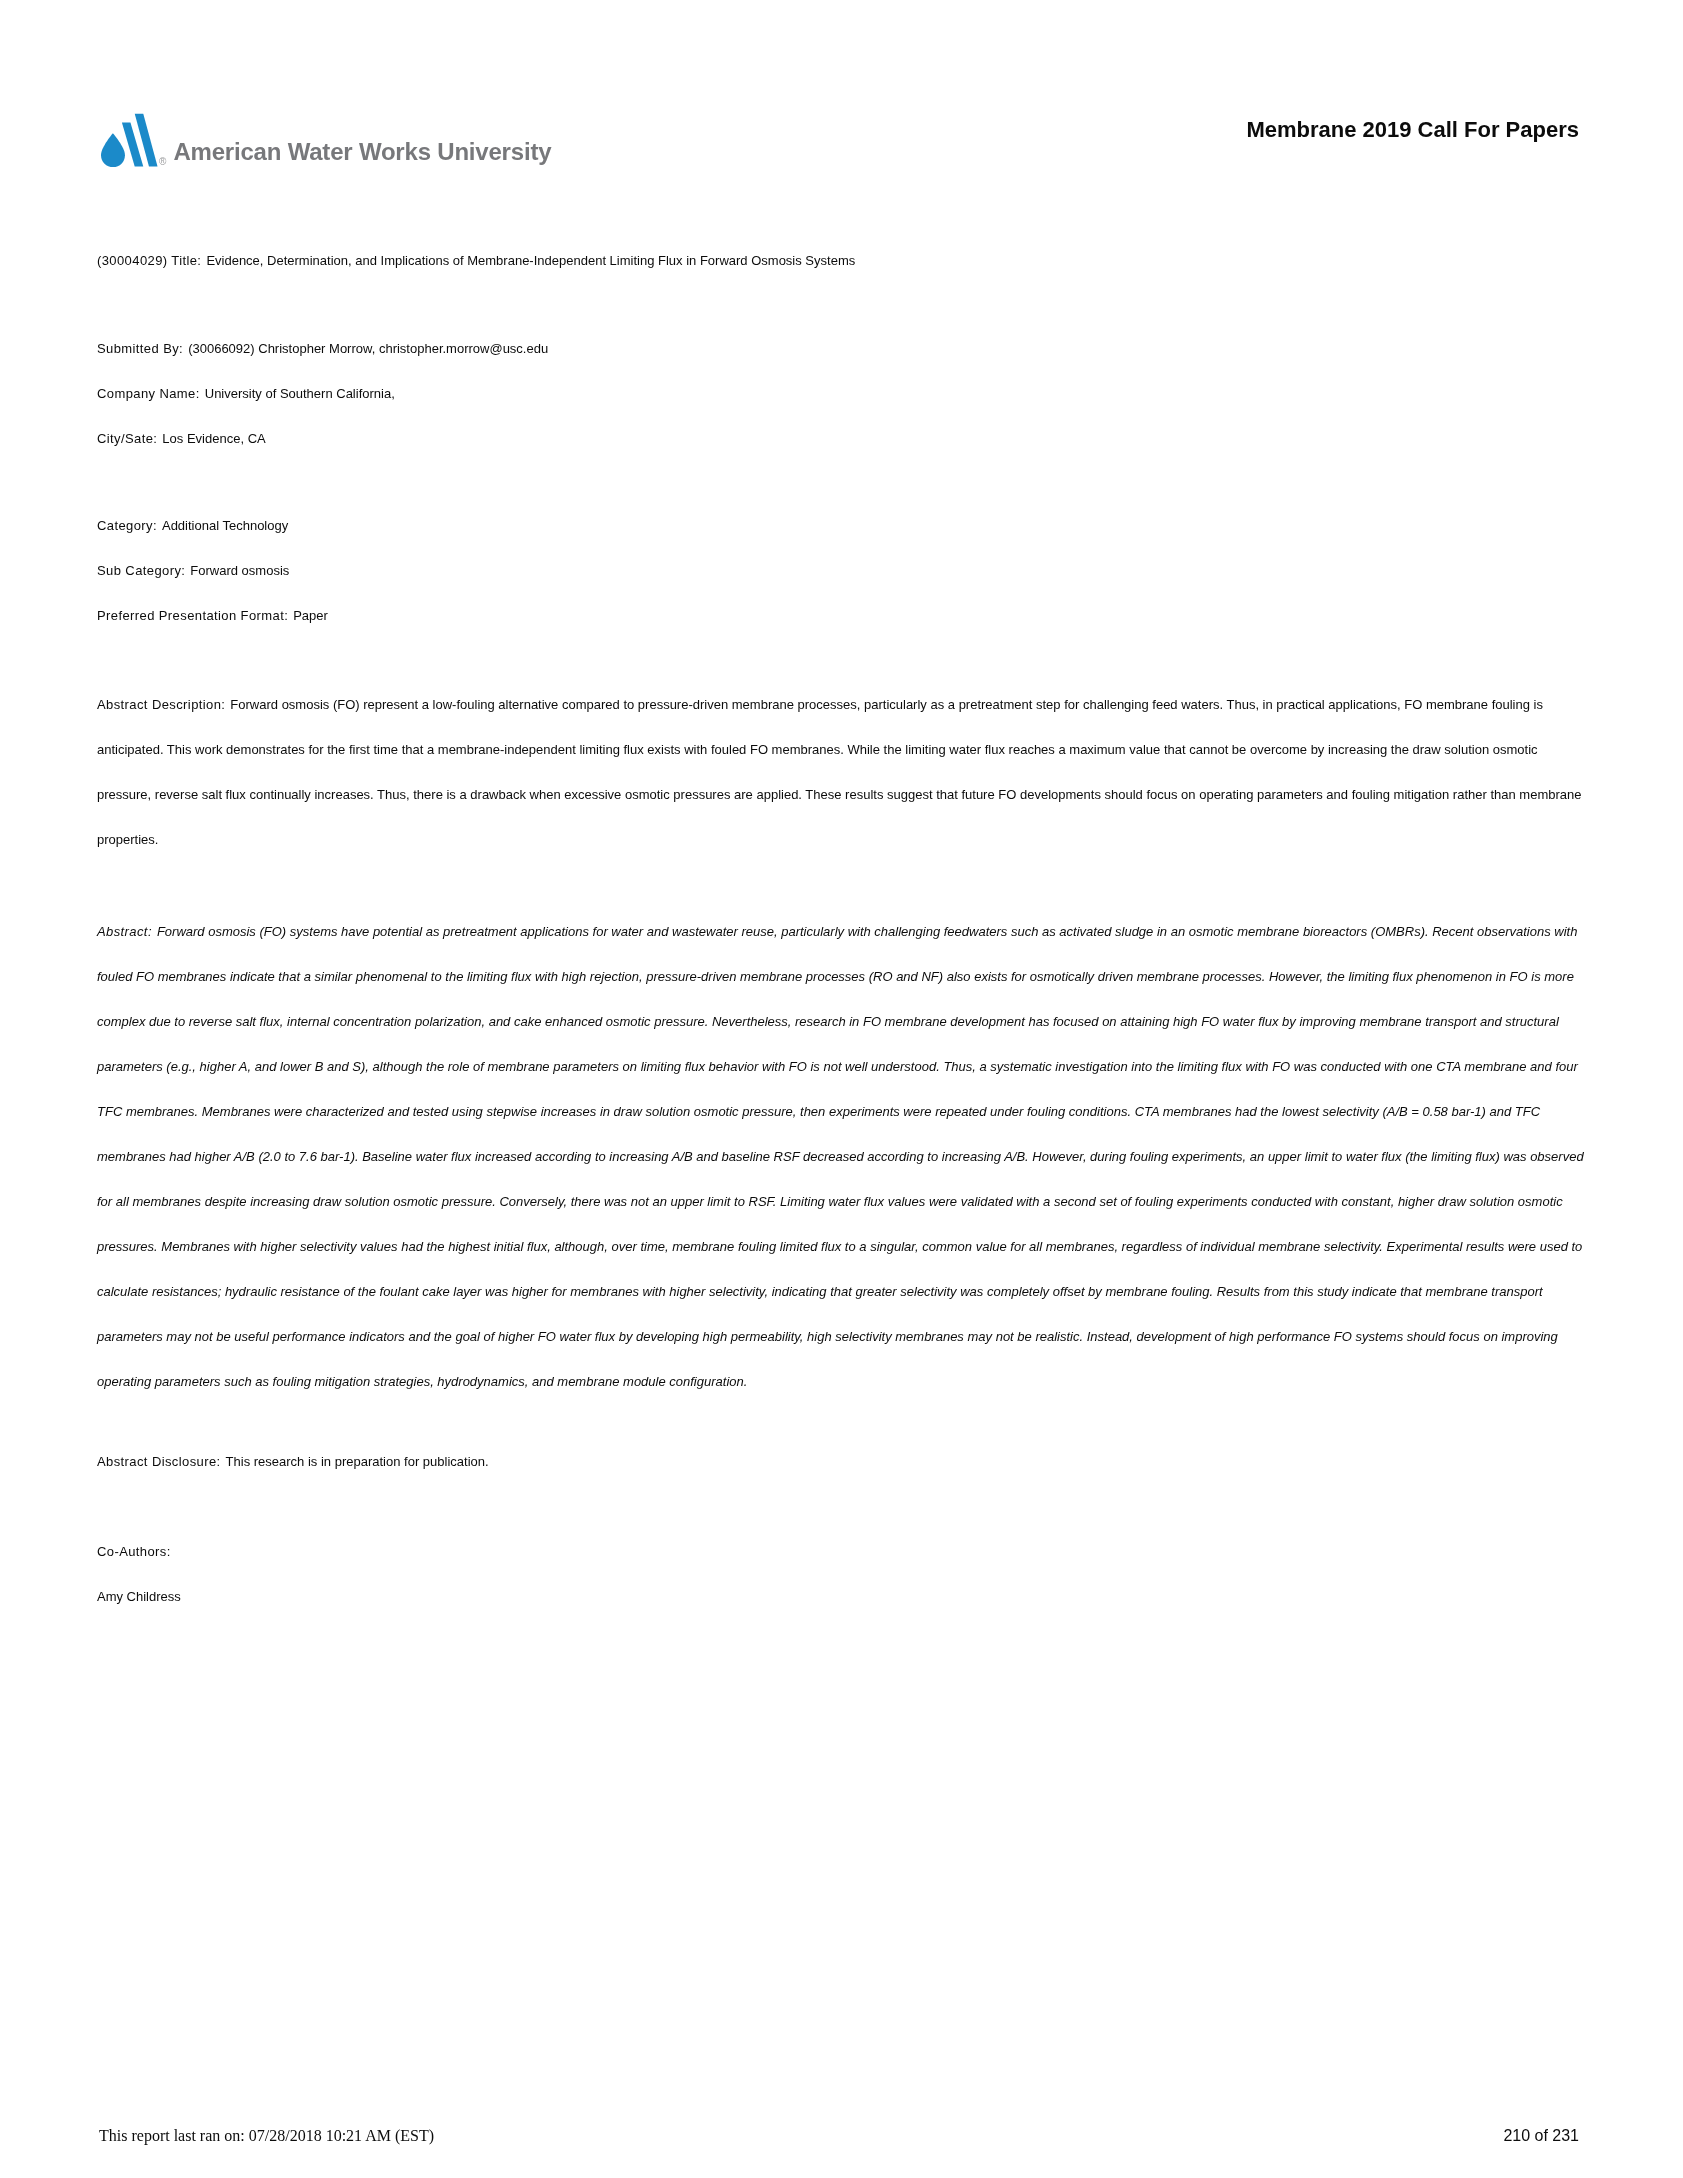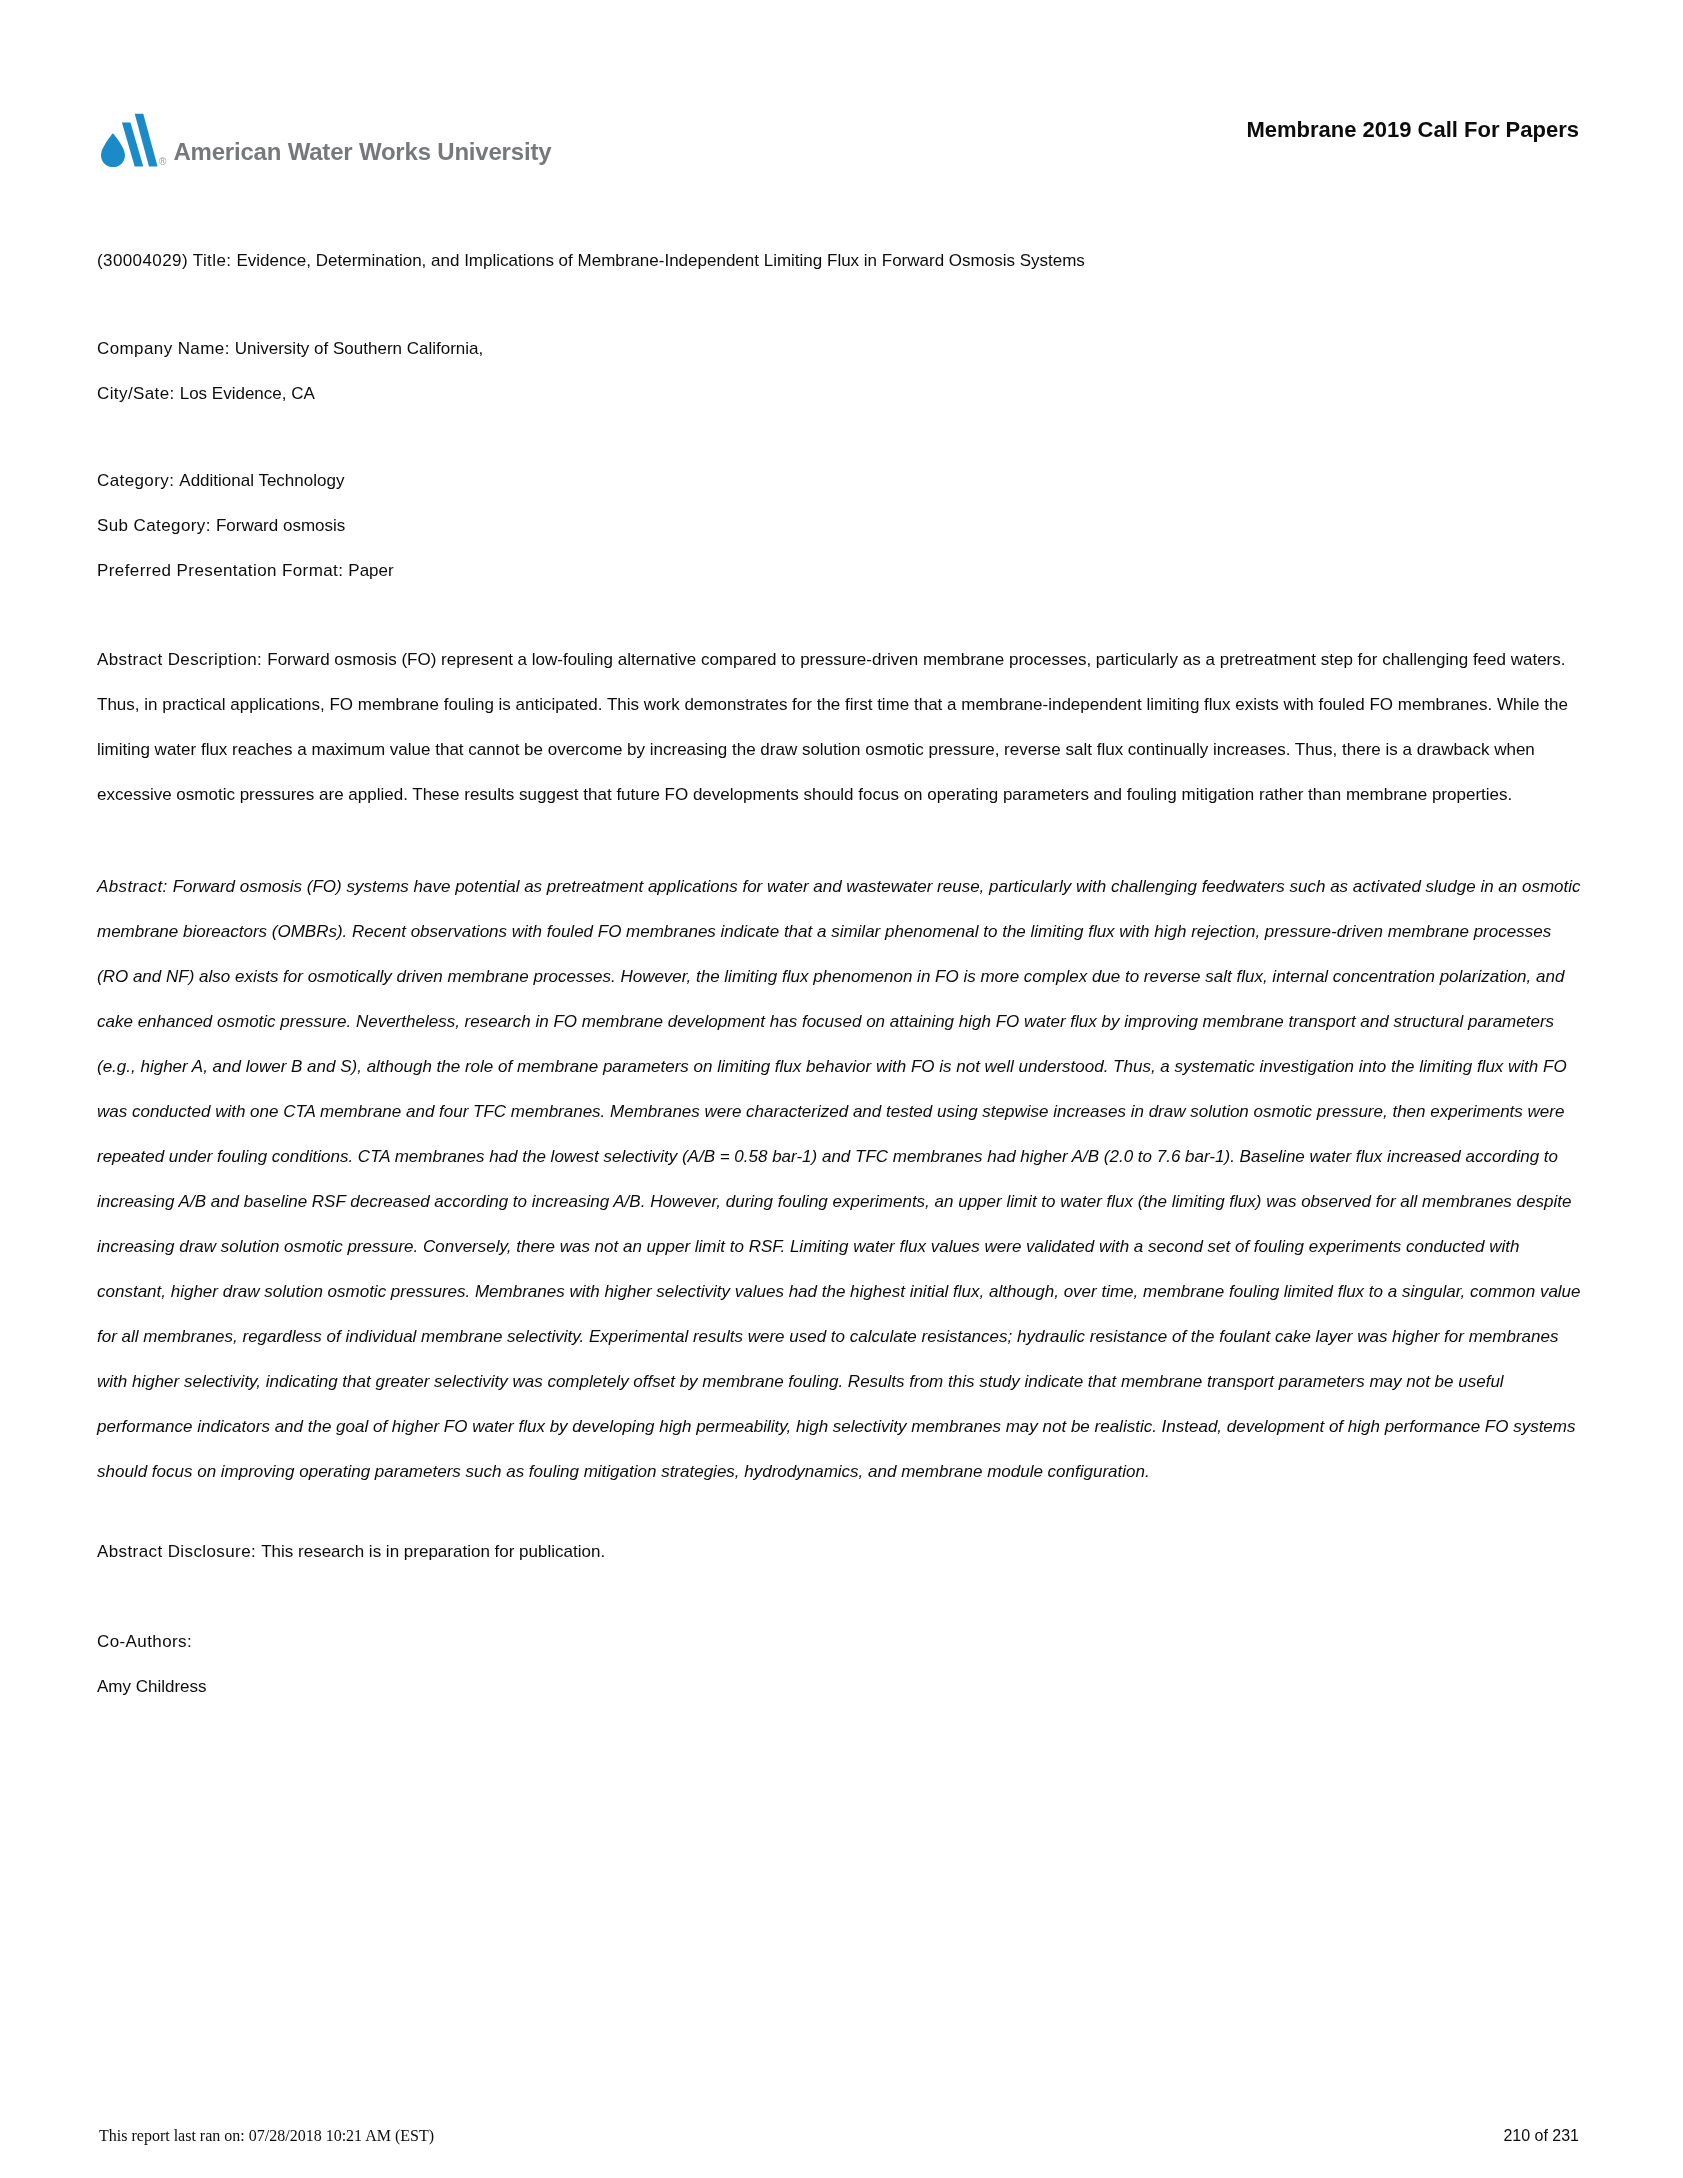--- a/index.html
+++ b/index.html
@@ -47,21 +47,21 @@
     white-space: nowrap;
     font-weight: bold;
   }
 
   
   .content {
     position: absolute;
     left: 97px;
     width: 1487px;
     top: 238px;
-    font-size: 17px;
+    font-size: 13px;
     line-height: 45px;
     color: #0c0c0c;
   }
   .lbl { letter-spacing: 0.4px; margin-right: 5px; }
 
   .sec-submitter      { margin-top: 43px; }
   .sec-classification { margin-top: 42px; }
   .sec-abs-desc       { margin-top: 44px; }
   .sec-abstract       { margin-top: 47px; font-style: italic; }
   .sec-disclosure     { margin-top: 35px; }
@@ -106,20 +106,23 @@
   <div class="header-title">Membrane 2019 Call For Papers</div>
 
   <div class="content">
 
     <div class="sec-title">
       <span class="lbl">(30004029) Title:</span><span>Evidence, Determination, and Implications of Membrane-Independent Limiting Flux in Forward Osmosis Systems</span>
     </div>
 
     <div class="sec-submitter">
       <div>
+        <span class="lbl">Submitted By:</span><span>(30066092) Christopher Morrow, christopher.morrow@usc.edu</span>
+      </div>
+      <div>
         <span class="lbl">Company Name:</span><span>University of Southern California,</span>
       </div>
       <div>
         <span class="lbl">City/Sate:</span><span>Los Evidence, CA</span>
       </div>
     </div>
 
     <div class="sec-classification">
       <div>
         <span class="lbl">Category:</span><span>Additional Technology</span>

